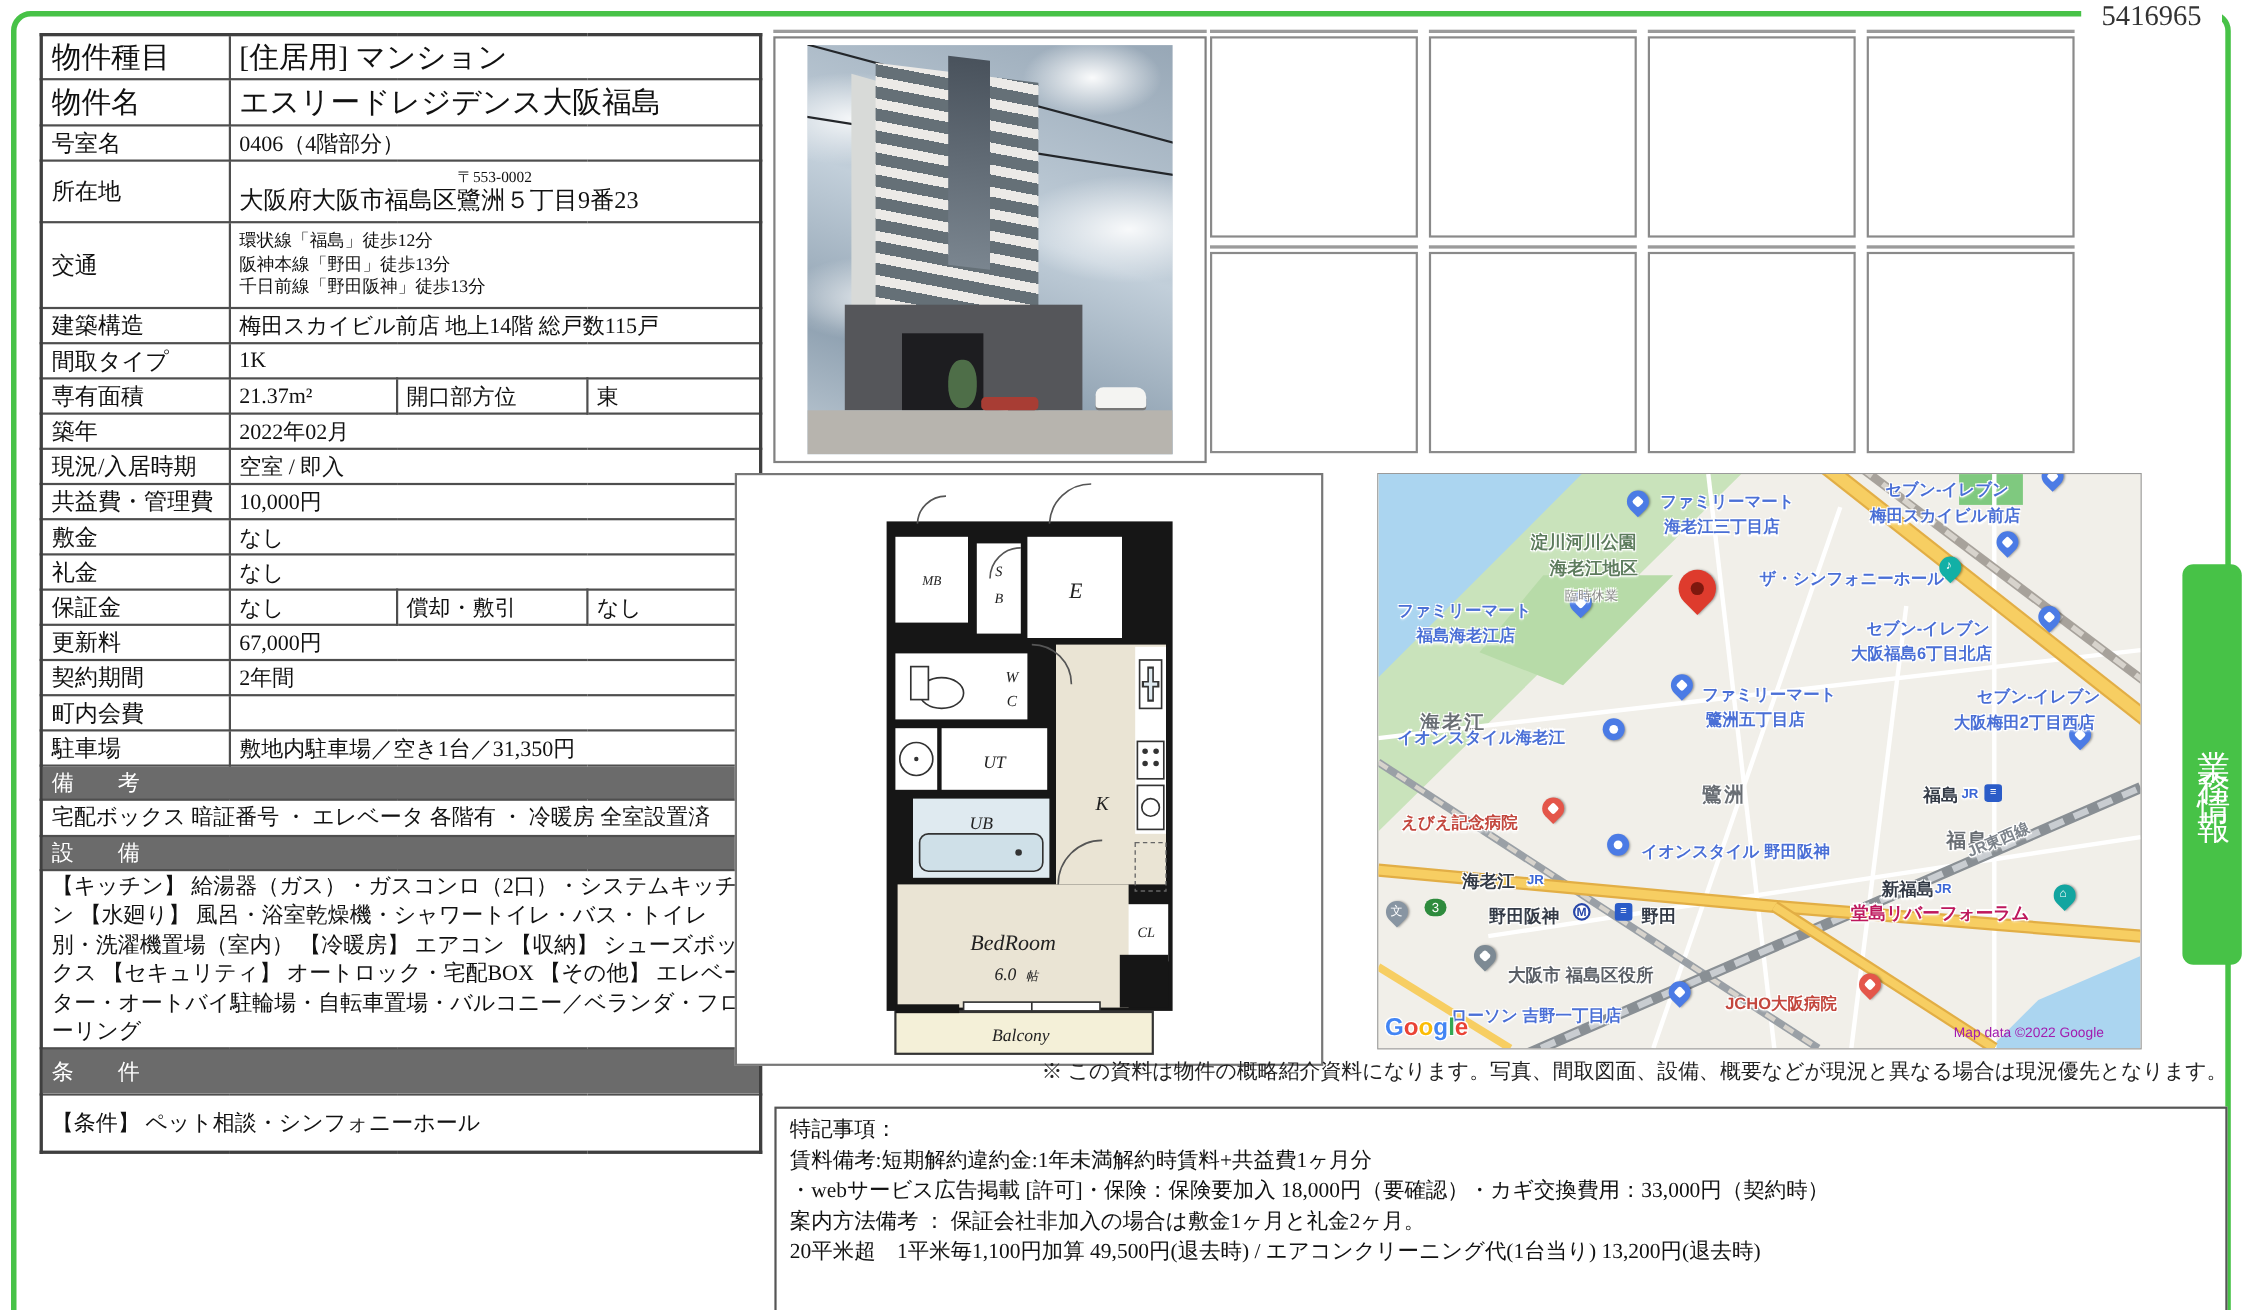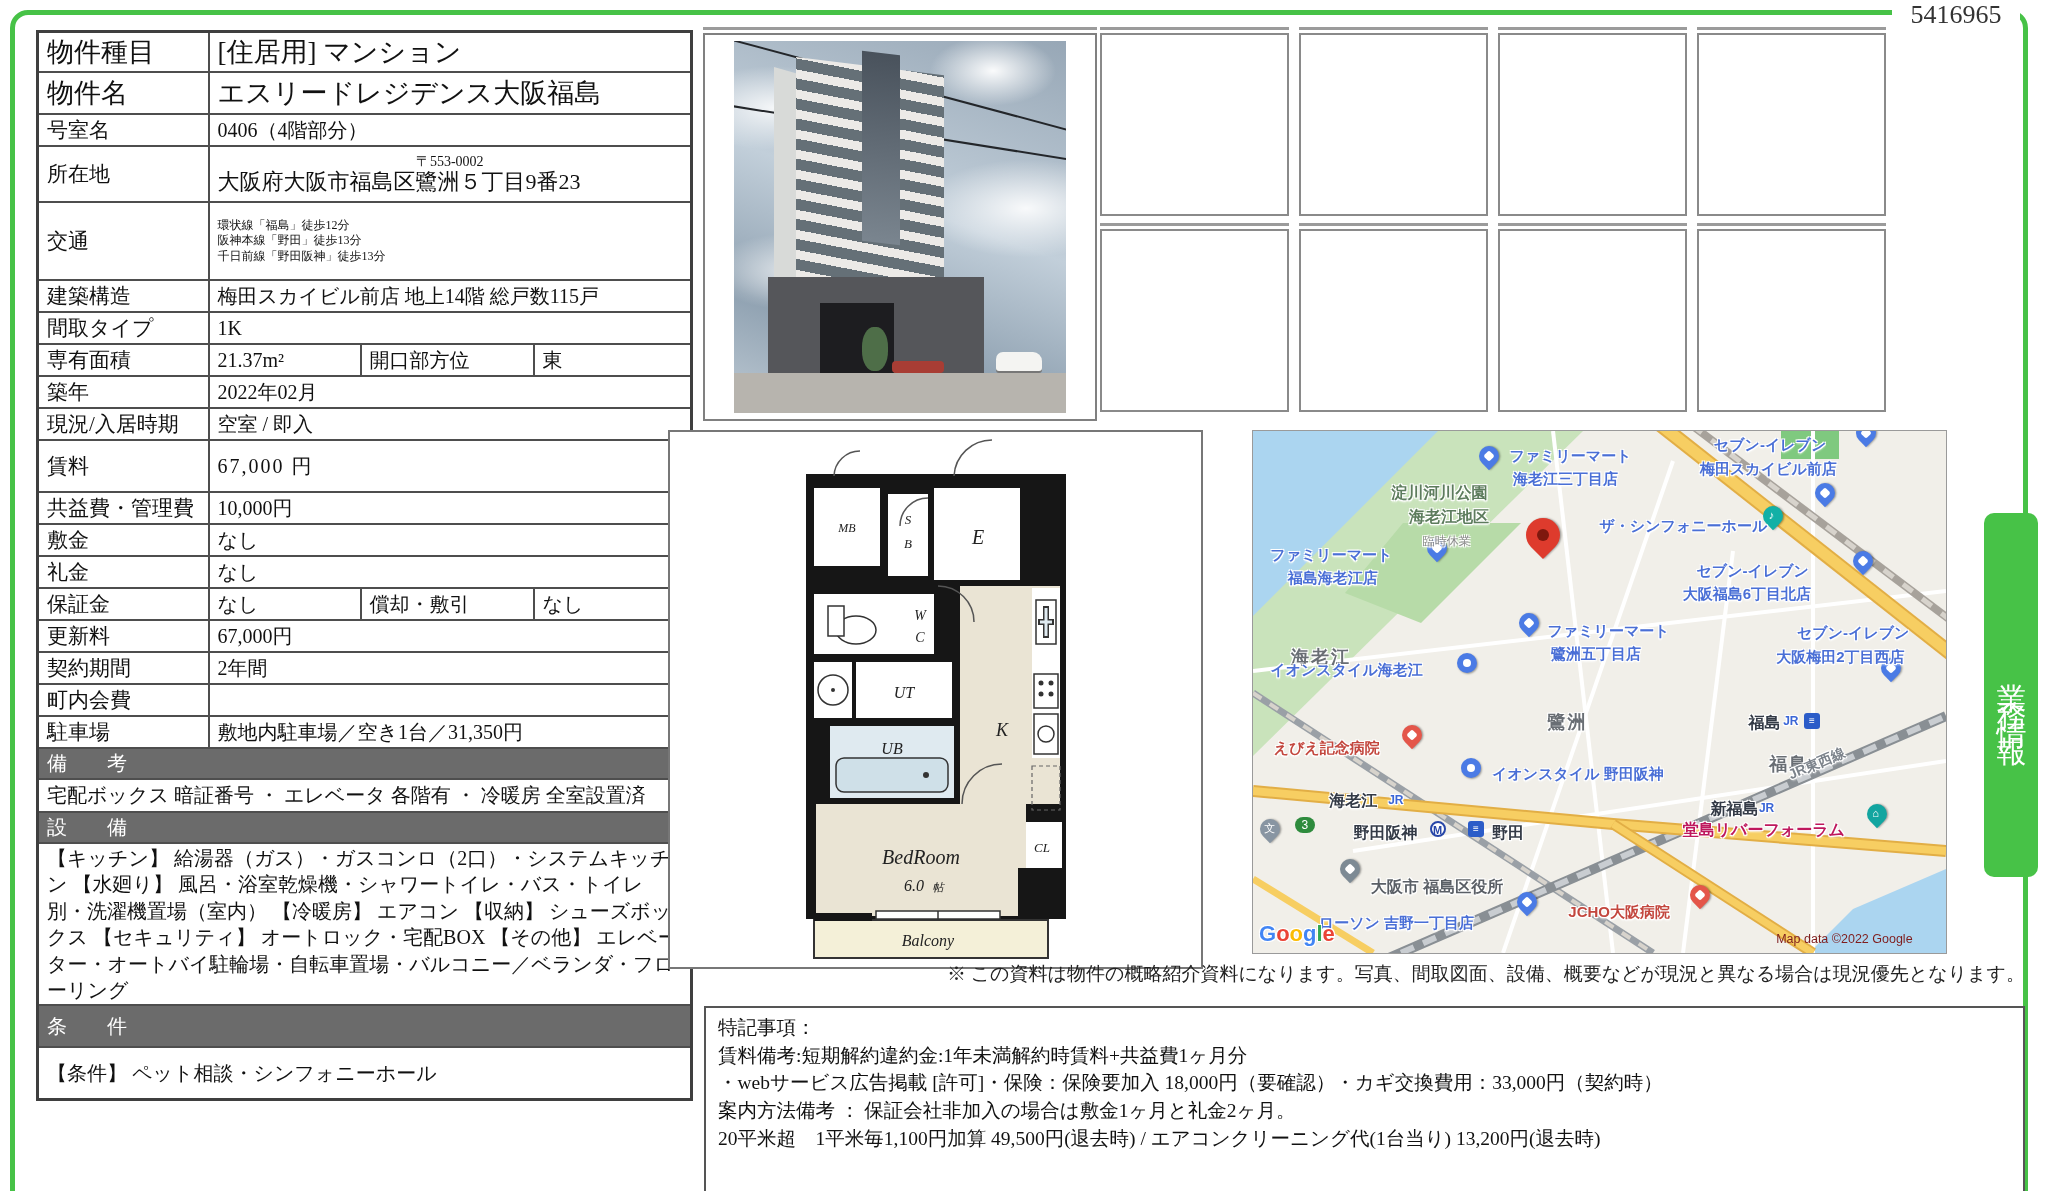--- a/index.html
+++ b/index.html
@@ -21,21 +21,21 @@
     table-layout:fixed;border:3px solid #3f3f3f;}
   table.prop td,table.prop th{border:2px solid #4e4e4e;padding:1px 8px;font-weight:normal;
     text-align:left;vertical-align:middle;font-size:20px;overflow:hidden;}
   table.prop th.lbl{font-size:21px;}
   tr.lg th.lbl,tr.lg td{font-size:27px;}
   td.hdr{background:#6b6b6b;color:#fff;text-align:center;font-size:23px;letter-spacing:10px;padding:2px 0;}
   td.sect{font-size:19px;line-height:1.32;vertical-align:top;padding:4px 8px;}
   td.rentv{font-size:42px;letter-spacing:2px;}
   .postal{font-size:14px;line-height:1.1;text-align:center;}
   .addr{font-size:22px;line-height:1.15;}
-  .tline{font-size:12px;line-height:1.3;}
+  .tline{font-size:16px;line-height:1.3;}
 
   
   .photo-frame{position:absolute;left:703px;top:33px;width:390px;height:384px;border:2px solid #808080;
     background:#fff;display:flex;align-items:center;justify-content:center;}
   .photo-frame::before,.thumb::before{content:'';position:absolute;left:-2px;right:-2px;top:-8px;height:3px;background:#9b9b9b;}
   .photo{position:relative;width:332px;height:372px;overflow:hidden;background:
     radial-gradient(ellipse 90px 50px at 78% 8%, rgba(255,255,255,.95), rgba(255,255,255,0) 70%),
     radial-gradient(ellipse 130px 60px at 12% 18%, rgba(255,255,255,.85), rgba(255,255,255,0) 70%),
     radial-gradient(ellipse 150px 70px at 88% 45%, rgba(255,255,255,.9), rgba(255,255,255,0) 70%),
     radial-gradient(ellipse 120px 55px at 18% 62%, rgba(255,255,255,.7), rgba(255,255,255,0) 70%),
@@ -72,21 +72,21 @@
   .poi{color:#4a6fd6;font-weight:bold;font-size:15px;}
   .poi-teal{color:#be185d;font-weight:bold;font-size:16px;}
   .district{color:#696e74;font-weight:bold;font-size:18px;letter-spacing:2px;}
   .park{color:#5d7c5d;font-weight:bold;font-size:16px;}
   .closed{color:#888;font-size:12px;}
   .station{color:#333a46;font-weight:bold;font-size:16px;}
   .medical{color:#c3473e;font-weight:bold;font-size:15px;}
   .area{color:#5a5f66;font-weight:bold;font-size:16px;}
   .railline{color:#7b828a;font-weight:bold;font-size:14px;}
   .shield{background:#2e8b3d;color:#fff;font-size:12px;padding:1px 7px;border-radius:9px;text-shadow:none;}
-  .copyright{color:#7f1d1d;font-size:12.5px;text-shadow:none;}
+  .copyright{color:#a21caf;font-size:12.5px;text-shadow:none;}
   .jrbadge{color:#3b66d6;font-weight:bold;font-size:12px;}
   .metrobadge{width:16px;height:16px;background:#fff;border:2px solid #2746a8;border-radius:50%;
     color:#2746a8;font-size:11px;font-weight:bold;text-align:center;line-height:14px;text-shadow:none;box-sizing:border-box;}
   .hanshinbadge{width:16px;height:16px;background:#2b5cc8;border-radius:3px;color:#fff;
     font-size:10px;text-align:center;line-height:15px;text-shadow:none;}
   .glogo{position:absolute;left:6px;bottom:6px;z-index:4;font-size:22px;font-weight:bold;
     text-shadow:-1px -1px 0 #fff,1px -1px 0 #fff,-1px 1px 0 #fff,1px 1px 0 #fff;}
   .pin{position:absolute;z-index:2;width:20px;height:20px;border-radius:50% 50% 50% 0;
     transform:rotate(-45deg);margin:-24px 0 0 -10px;box-shadow:1px 1px 2px rgba(0,0,0,.35);}
   .pin::after{content:'';position:absolute;left:6px;top:6px;width:8px;height:8px;background:#fff;border-radius:2px;}
@@ -165,24 +165,20 @@
         <td>開口部方位</td>
         <td>東</td>
       </tr>
       <tr style="height: 31px;">
         <th class="lbl">築年</th>
         <td colspan="3">2022年02月</td>
       </tr>
       <tr style="height: 32px;">
         <th class="lbl">現況/入居時期</th>
         <td colspan="3">空室 / 即入</td>
-      </tr>
-      <tr style="height: 52px;">
-        <th class="lbl">賃料</th>
-        <td colspan="3" class="rentv">67,000 円</td>
       </tr>
       <tr style="height: 32px;">
         <th class="lbl">共益費・管理費</th>
         <td colspan="3">10,000円</td>
       </tr>
       <tr style="height: 16px;">
         <th class="lbl">敷金</th>
         <td colspan="3">なし</td>
       </tr>
       <tr style="height: 32px;">

